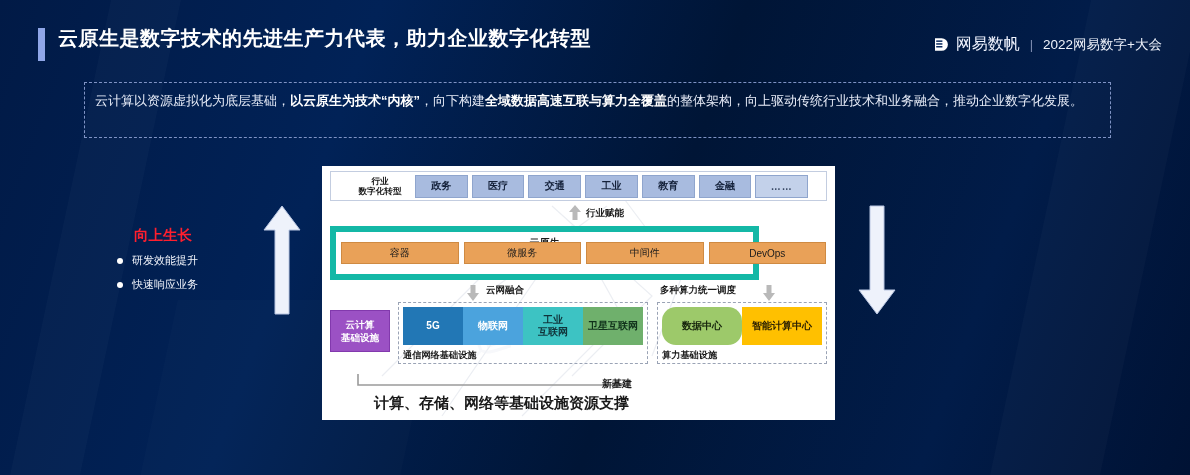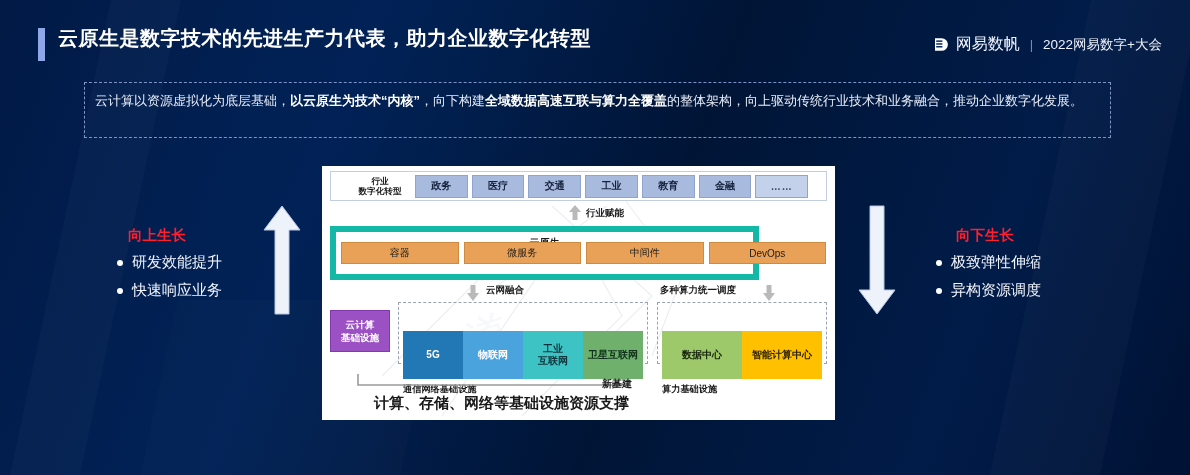--- a/index.html
+++ b/index.html
@@ -109,24 +109,24 @@
     white-space: nowrap;
   }
   .side-bullet .dot {
     width: 6px; height: 6px;
     border-radius: 50%;
     background: #ffffff;
     flex: 0 0 auto;
   }
   .side-bullet .txt {
     color: #f2f5fc;
-    font-size: 15px;
+    font-size: 11px;
   }
   #left-block { left: 117px; top: 226px; }
-  #left-block .side-title { margin-left: 11px; }
+  #left-block .side-title { margin-left: 11px; text-align: center; }
   #right-block { left: 936px; top: 226px; }
   #right-block .side-title { margin-left: 20px; }
 
   
   .big-arrow { position: absolute; }
   #arrow-up { left: 262px; top: 204px; }
   #arrow-down { left: 857px; top: 204px; }
 
   
   #diagram {
@@ -264,21 +264,21 @@
     line-height: 13px;
   }
   .infra-group {
     position: absolute;
     border: 1px dashed #9aa3b5;
     box-sizing: border-box;
     padding: 4px;
   }
   #net-group { left: 68px; top: 18px; width: 250px; height: 62px; }
   #power-group { left: 327px; top: 18px; width: 170px; height: 62px; }
-  .cell-row { display: flex; height: 48px; margin-top: 24px; }
+  .cell-row { display: flex; height: 38px; }
   .net-cell, .pw-cell {
     flex: 1 1 0;
     display: flex;
     align-items: center;
     justify-content: center;
     text-align: center;
     font-size: 10px;
     font-weight: bold;
     color: #123;
     line-height: 12px;
@@ -359,31 +359,20 @@
     <div class="side-bullet">
       <span class="dot"></span>
       <span class="txt">研发效能提升</span>
     </div>
     <div class="side-bullet">
       <span class="dot"></span>
       <span class="txt">快速响应业务</span>
     </div>
   </div>
 
-  <div id="right-block" class="side-block">
-    <div class="side-title">向下生长</div>
-    <div class="side-bullet">
-      <span class="dot"></span>
-      <span class="txt">极致弹性伸缩</span>
-    </div>
-    <div class="side-bullet">
-      <span class="dot"></span>
-      <span class="txt">异构资源调度</span>
-    </div>
-  </div>
 
   <div id="arrow-up" class="big-arrow">
     <svg width="40" height="112" viewBox="0 0 40 112">
       <path d="M20 2 L38 26 L27 26 L27 110 L13 110 L13 26 L2 26 Z" fill="#eef2fb" stroke="#b9c6e2" stroke-width="1"></path>
     </svg>
   </div>
   <div id="arrow-down" class="big-arrow">
     <svg width="40" height="112" viewBox="0 0 40 112">
       <path d="M20 110 L38 86 L27 86 L27 2 L13 2 L13 86 L2 86 Z" fill="#eef2fb" stroke="#b9c6e2" stroke-width="1"></path>
     </svg>
@@ -469,21 +458,21 @@
           <div class="net-cell" style="background:#6fb06c;color:#10311a;flex-direction:row;">
             <span>卫星</span>
             <span>互联网</span>
           </div>
         </div>
         <div class="group-caption">通信网络基础设施</div>
       </div>
 
       <div class="infra-group" id="power-group">
         <div class="cell-row">
-          <div class="pw-cell" style="background:#9dc96a;color:#16240c;">数据中心</div>
+          <div class="pw-cell" style="background:#9dc96a;color:#16240c;border-radius:14px;">数据中心</div>
           <div class="pw-cell" style="background:#ffc000;color:#2a1f00;">智能计算中心</div>
         </div>
         <div class="group-caption">算力基础设施</div>
       </div>
     </div>
 
     <div id="base-row">
       <svg width="270" height="22" viewBox="0 0 270 22" style="position:absolute;left:26px;top:2px;">
         <path d="M2 2 L2 13 L258 13" stroke="#9a9a9a" stroke-width="1.6" fill="none"></path>
         <path d="M268 13 L256 9 L256 17 Z" fill="#9a9a9a"></path>

